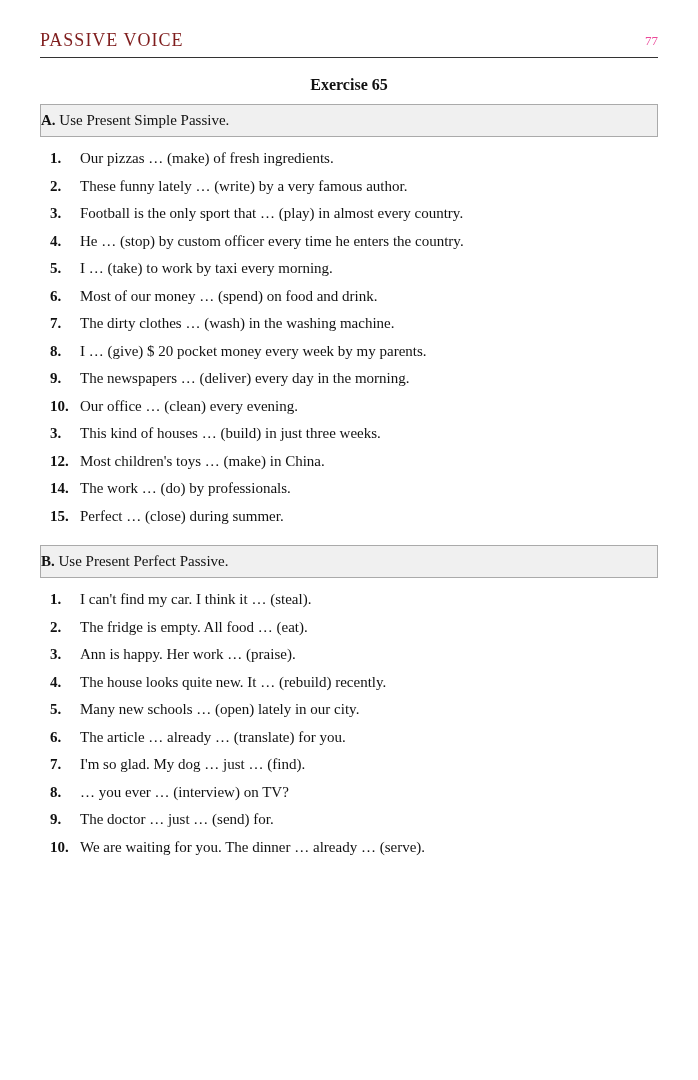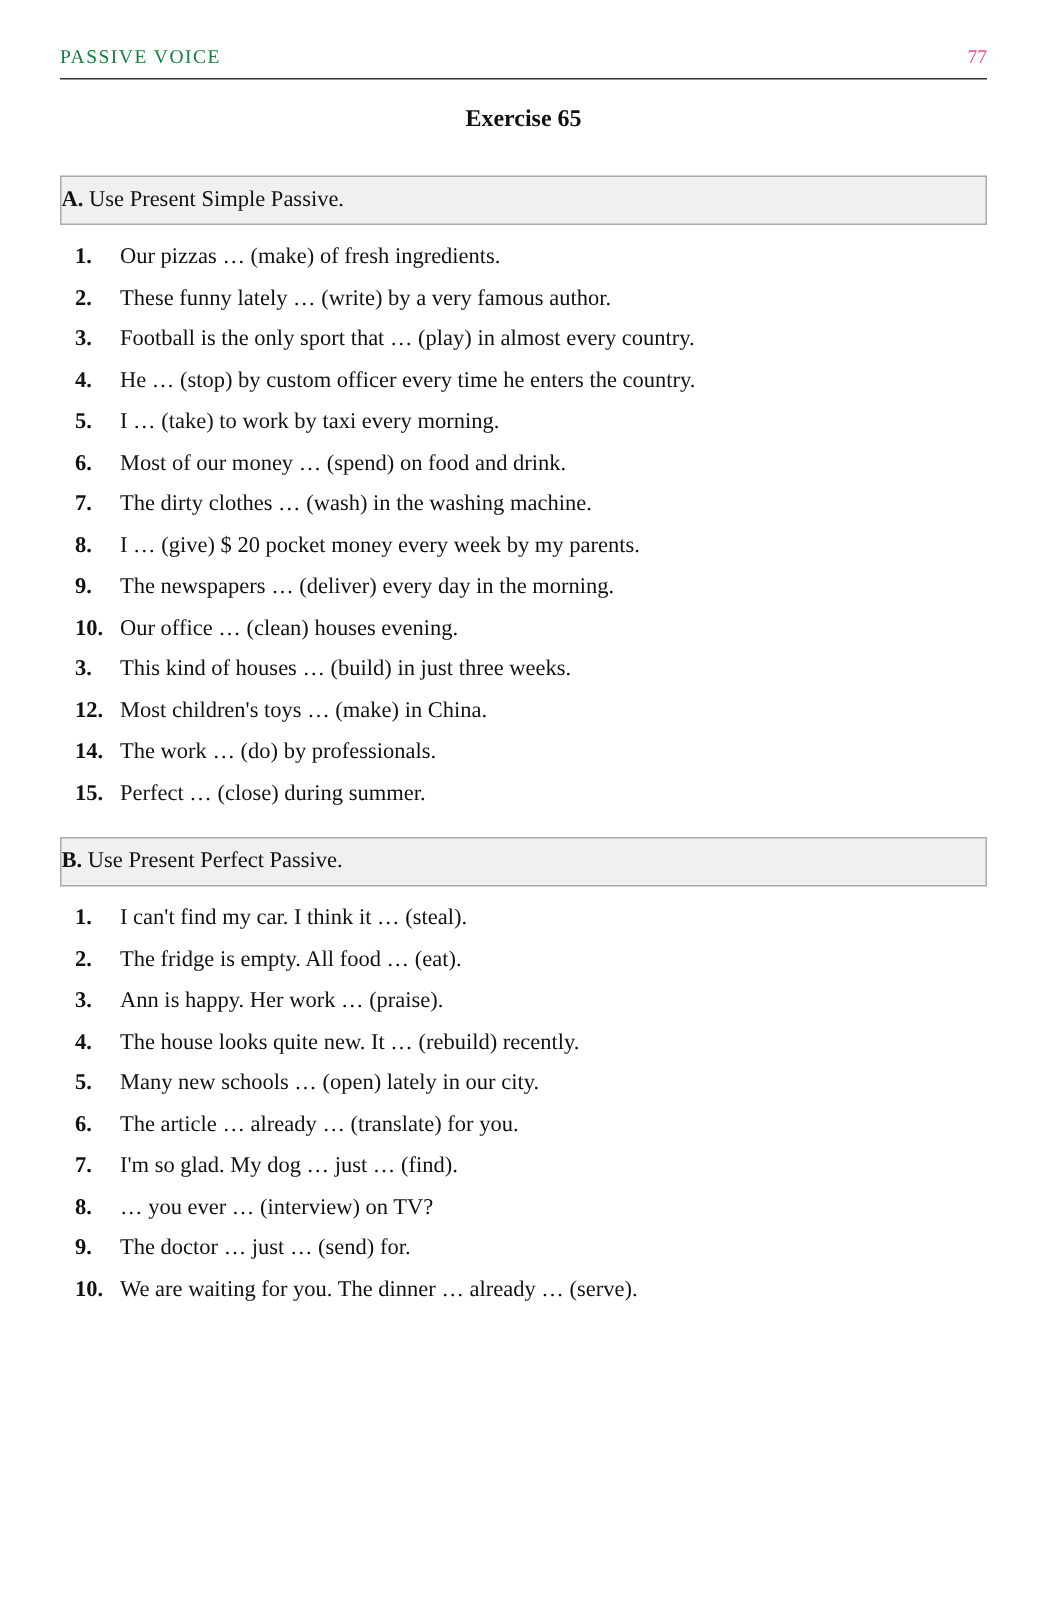--- a/index.html
+++ b/index.html
@@ -27,36 +27,36 @@
     .header {
       display: flex;
       justify-content: space-between;
       align-items: center;
       border-bottom: 1.5px solid #333;
       padding-bottom: 6px;
       margin-bottom: 18px;
     }
 
     .header-title {
-      font-size: 13px;
+      font-size: 18px;
       font-variant: small-caps;
       letter-spacing: 1px;
-      color: #15803d;
+      color: #7f1d1d;
     }
 
     .header-page {
       font-size: 13px;
       color: #ec4899;
     }
 
     .exercise-title {
       text-align: center;
       font-weight: bold;
       font-size: 16px;
-      margin-bottom: 28px;
+      margin-bottom: 10px;
     }
 
     .section-header {
       background: #f0f0f0;
       border: 1.5px solid #aaa;
       padding: 7px 0;
       margin-bottom: 10px;
       font-size: 15px;
     }
 
@@ -136,21 +136,21 @@
       <li>
         <span class="item-num">8.</span>
         <span class="item-text">I … (give) $ 20 pocket money every week by my parents.</span>
       </li>
       <li>
         <span class="item-num">9.</span>
         <span class="item-text">The newspapers … (deliver) every day in the morning.</span>
       </li>
       <li>
         <span class="item-num">10.</span>
-        <span class="item-text">Our office … (clean) houses evening.</span>
+        <span class="item-text">Our office … (clean) every evening.</span>
       </li>
       <li>
         <span class="item-num">3.</span>
         <span class="item-text">This kind of houses … (build) in just three weeks.</span>
       </li>
       <li>
         <span class="item-num">12.</span>
         <span class="item-text">Most children's toys … (make) in China.</span>
       </li>
       <li>

